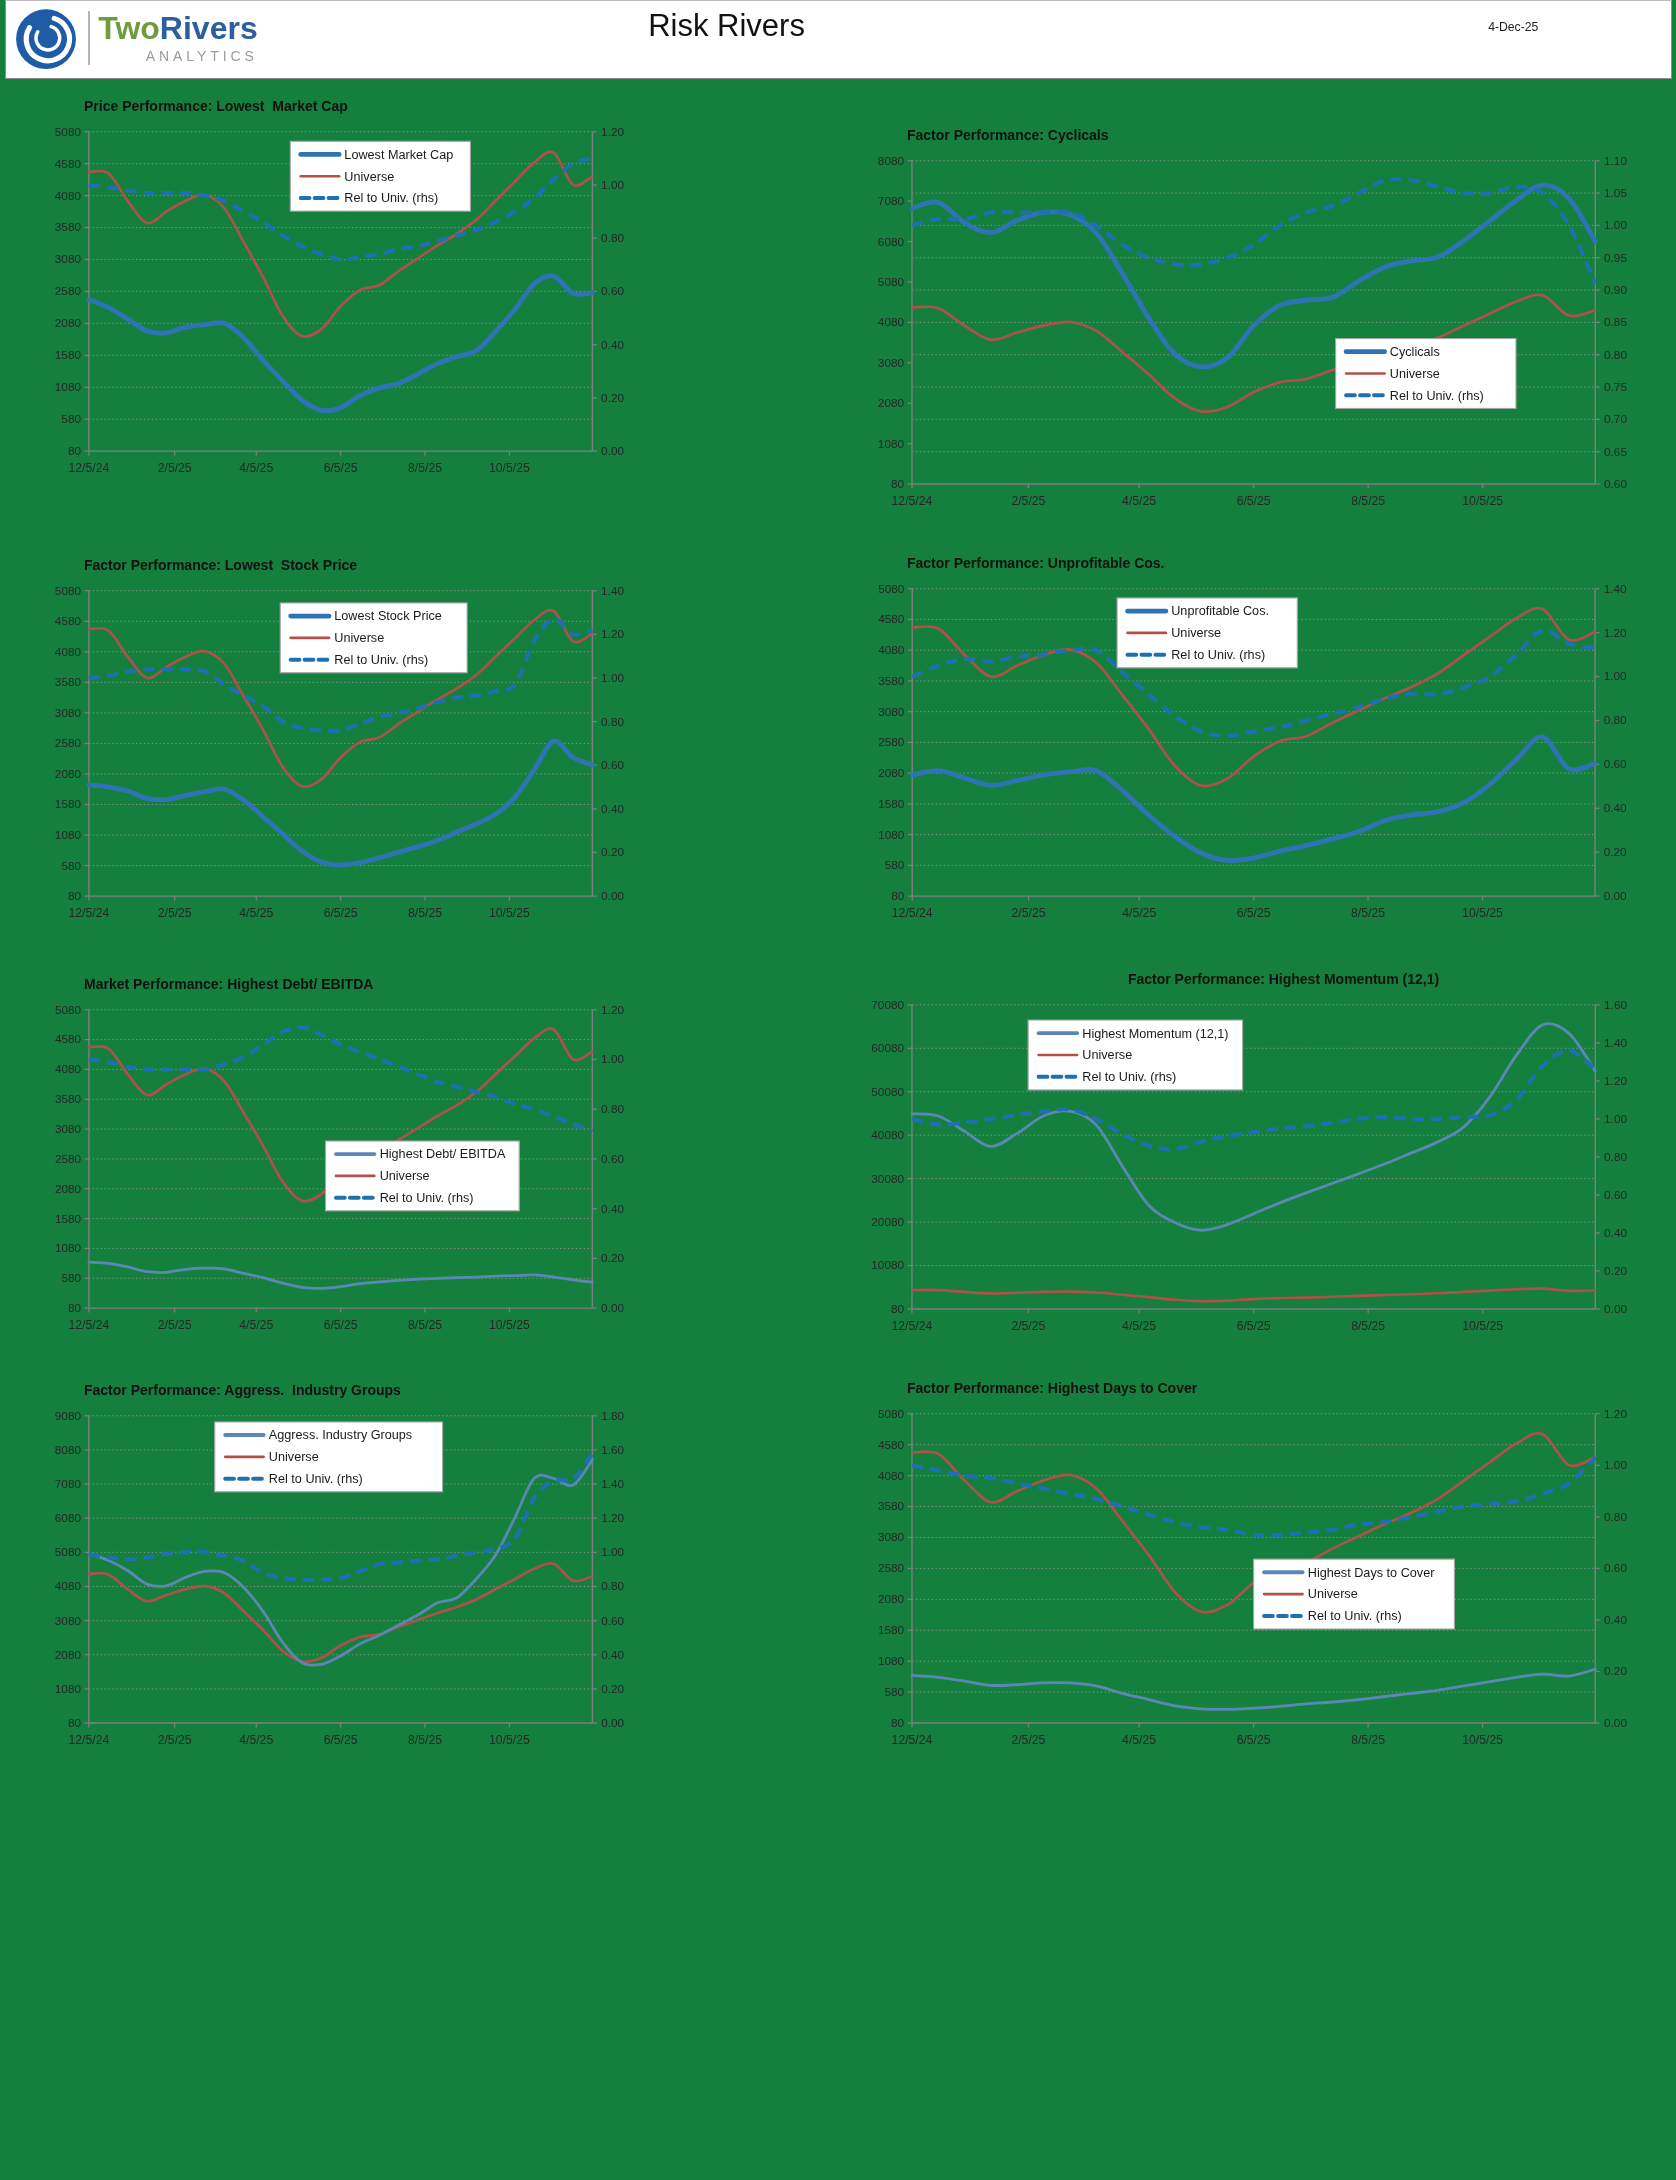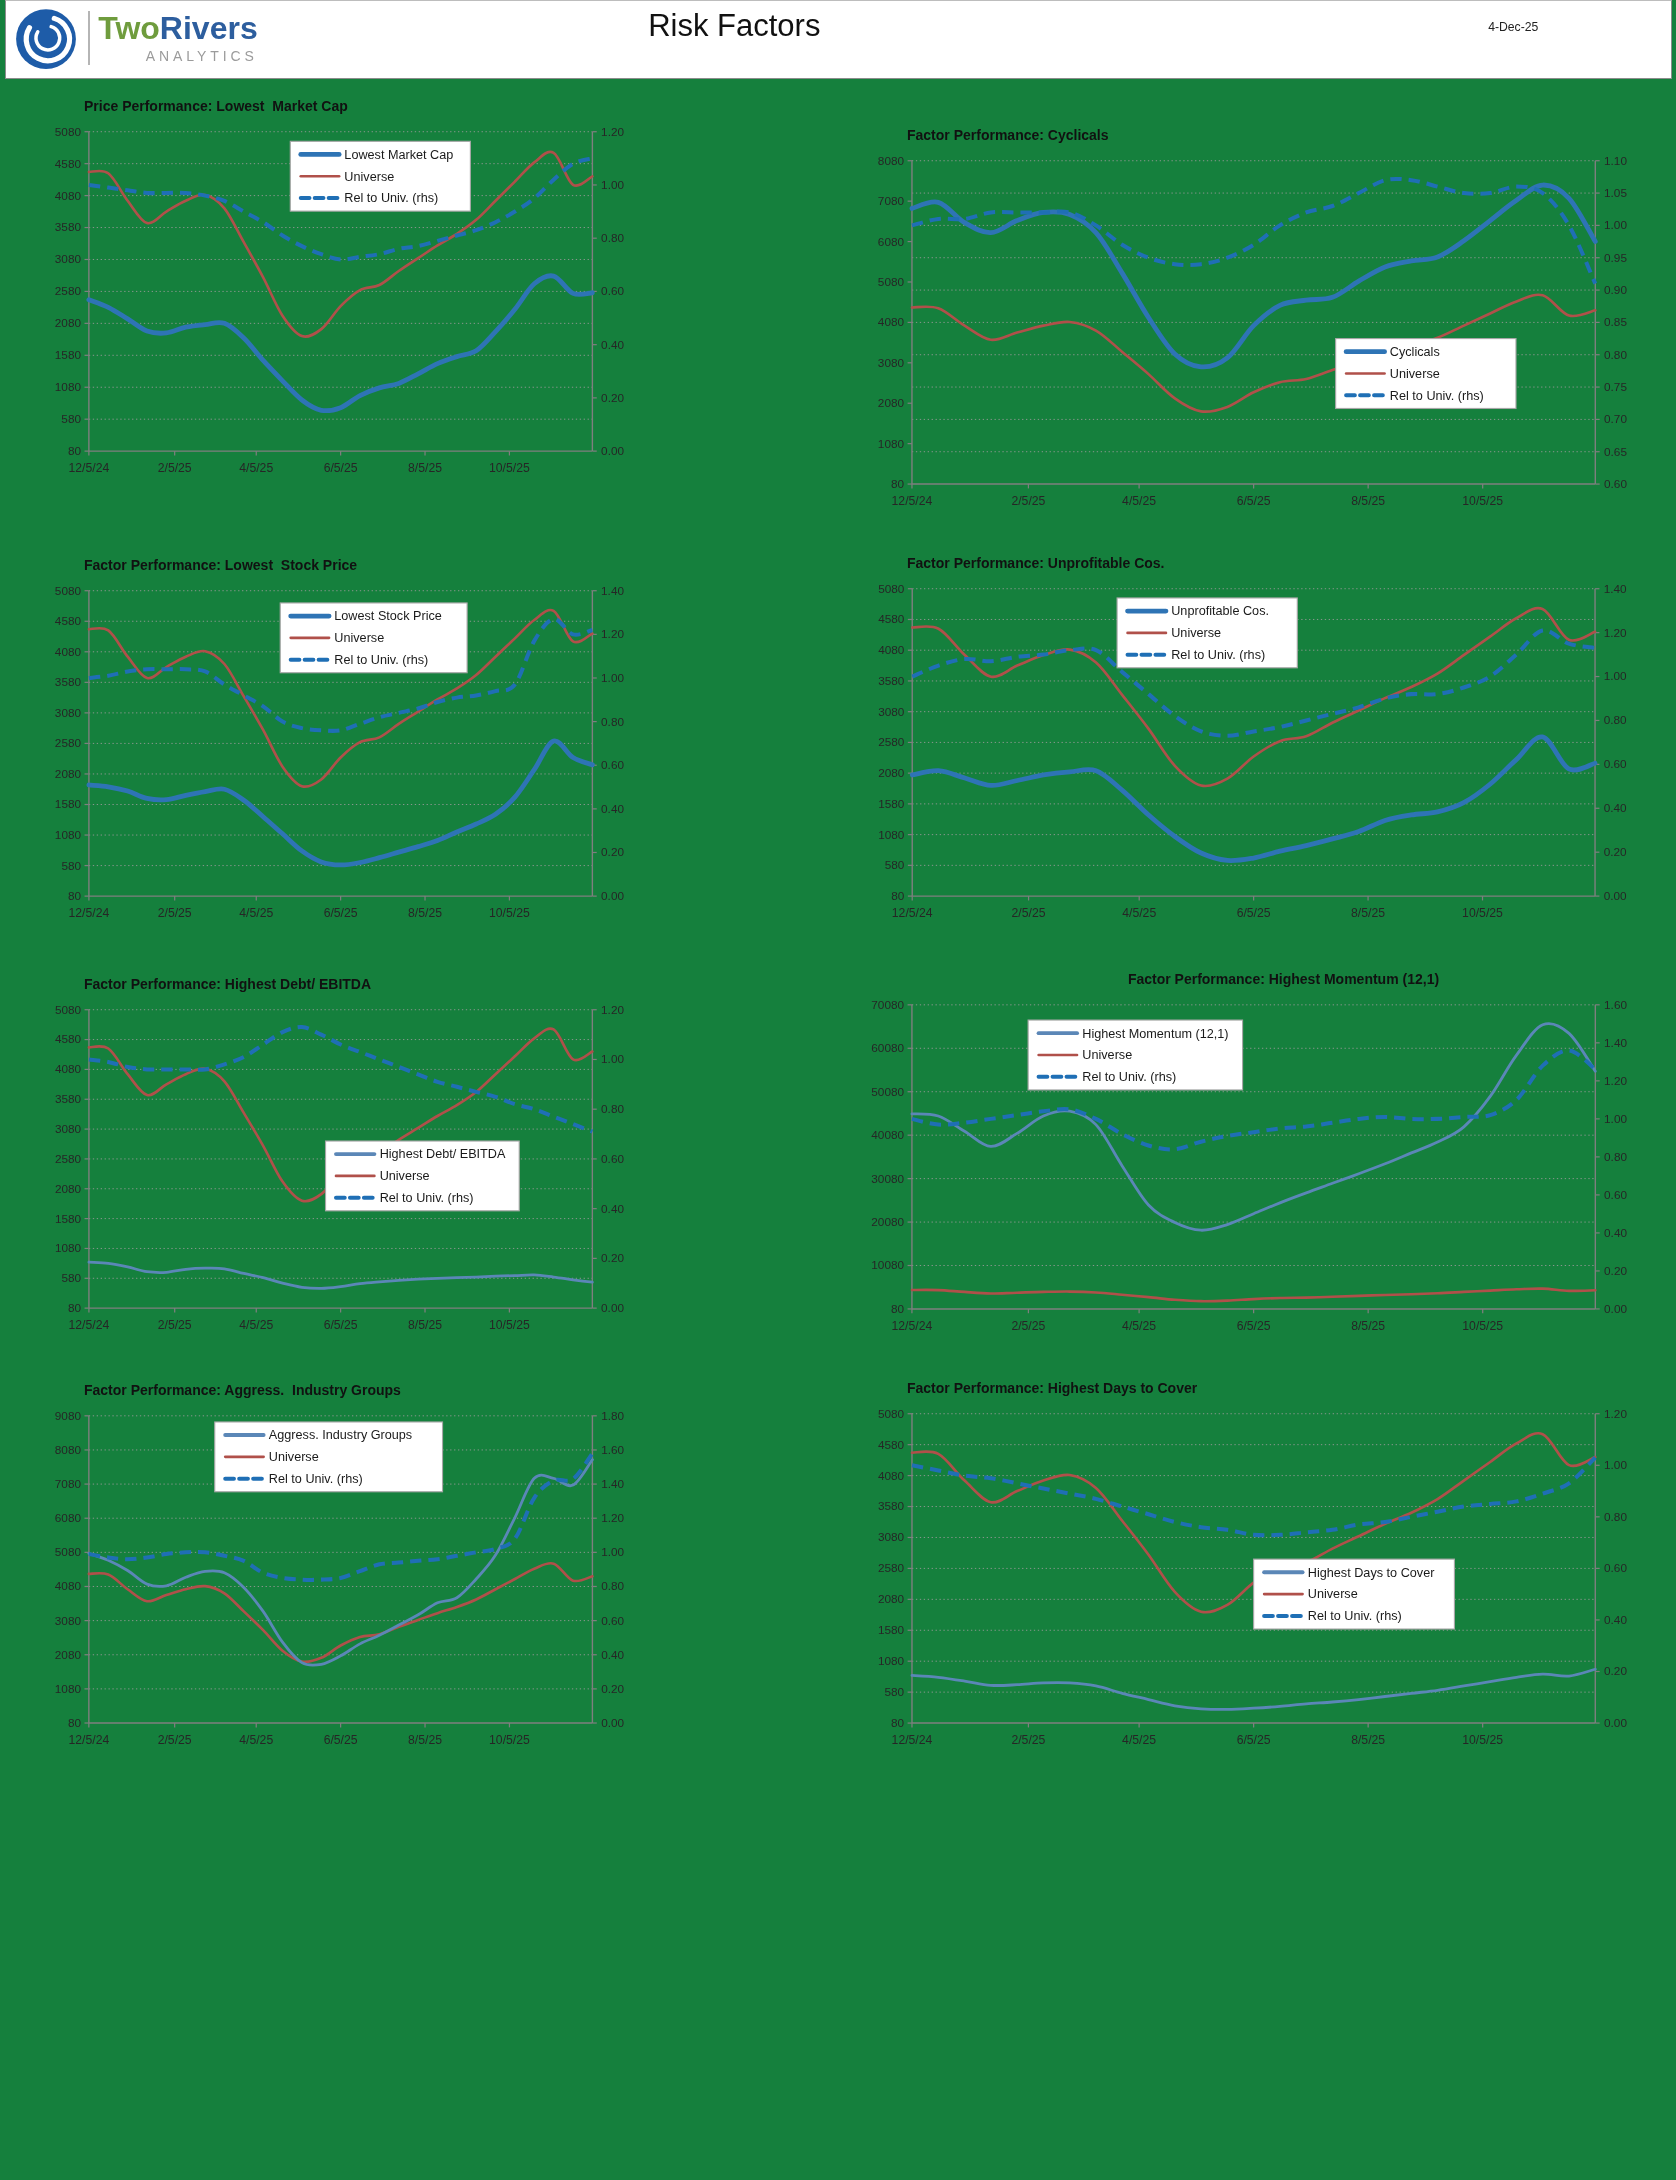--- a/index.html
+++ b/index.html
@@ -37,21 +37,21 @@
         <path d="M 24 26 A 11.5 11.5 0 1 0 37 21" stroke="#ffffff" stroke-width="3.4" fill="none" stroke-linecap="round"></path>
       </svg>
       <div class="logo-bar"></div>
       <div class="wordmark">
         <div class="words">
           <span class="w-two">Two</span><span class="w-rivers">Rivers</span>
         </div>
         <div class="analytics">ANALYTICS</div>
       </div>
     </div>
-    <div class="page-title">Risk Factors</div>
+    <div class="page-title">Risk Rivers</div>
     <div class="report-date">4-Dec-25</div>
   </div>
 
   <div class="chart" style="left:33px;top:98px;width:624px;height:395px;">
     <div class="chart-title">Price Performance: Lowest  Market Cap</div>
     <div class="chart-canvas"><svg width="624" height="370" viewBox="0 0 715 424">
           <g>
             <line x1="64" x2="641" y1="339.4" y2="339.4" stroke="#9a9a9a" stroke-width="1" stroke-dasharray="1.5 3"></line>
             <line x1="64" x2="641" y1="302.8" y2="302.8" stroke="#9a9a9a" stroke-width="1" stroke-dasharray="1.5 3"></line>
             <line x1="64" x2="641" y1="266.2" y2="266.2" stroke="#9a9a9a" stroke-width="1" stroke-dasharray="1.5 3"></line>
@@ -390,21 +390,21 @@
             <text x="360.6" y="40.56" font-size="14.5" fill="#1a1a1a">Unprofitable Cos.</text>
             <line x1="310.6" x2="354.6" y1="60.56" y2="60.56" stroke="#b0504a" stroke-width="3" stroke-linecap="round"></line>
             <text x="360.6" y="65.56" font-size="14.5" fill="#1a1a1a">Universe</text>
             <line x1="310.6" x2="354.6" y1="85.56" y2="85.56" stroke="#1f6fb5" stroke-width="4.6" stroke-linecap="round" stroke-dasharray="10 6"></line>
             <text x="360.6" y="90.56" font-size="14.5" fill="#1a1a1a">Rel to Univ. (rhs)</text>
           </g>
         </svg></div>
   </div>
 
   <div class="chart" style="left:33px;top:976px;width:624px;height:374px;">
-    <div class="chart-title">Factor Performance: Highest Debt/ EBITDA</div>
+    <div class="chart-title">Market Performance: Highest Debt/ EBITDA</div>
     <div class="chart-canvas"><svg width="624" height="349" viewBox="0 0 715 400">
           <g>
             <line x1="64" x2="641" y1="317.8" y2="317.8" stroke="#9a9a9a" stroke-width="1" stroke-dasharray="1.5 3"></line>
             <line x1="64" x2="641" y1="283.6" y2="283.6" stroke="#9a9a9a" stroke-width="1" stroke-dasharray="1.5 3"></line>
             <line x1="64" x2="641" y1="249.4" y2="249.4" stroke="#9a9a9a" stroke-width="1" stroke-dasharray="1.5 3"></line>
             <line x1="64" x2="641" y1="215.2" y2="215.2" stroke="#9a9a9a" stroke-width="1" stroke-dasharray="1.5 3"></line>
             <line x1="64" x2="641" y1="181" y2="181" stroke="#9a9a9a" stroke-width="1" stroke-dasharray="1.5 3"></line>
             <line x1="64" x2="641" y1="146.8" y2="146.8" stroke="#9a9a9a" stroke-width="1" stroke-dasharray="1.5 3"></line>
             <line x1="64" x2="641" y1="112.60000000000002" y2="112.60000000000002" stroke="#9a9a9a" stroke-width="1" stroke-dasharray="1.5 3"></line>
             <line x1="64" x2="641" y1="78.39999999999998" y2="78.39999999999998" stroke="#9a9a9a" stroke-width="1" stroke-dasharray="1.5 3"></line>

